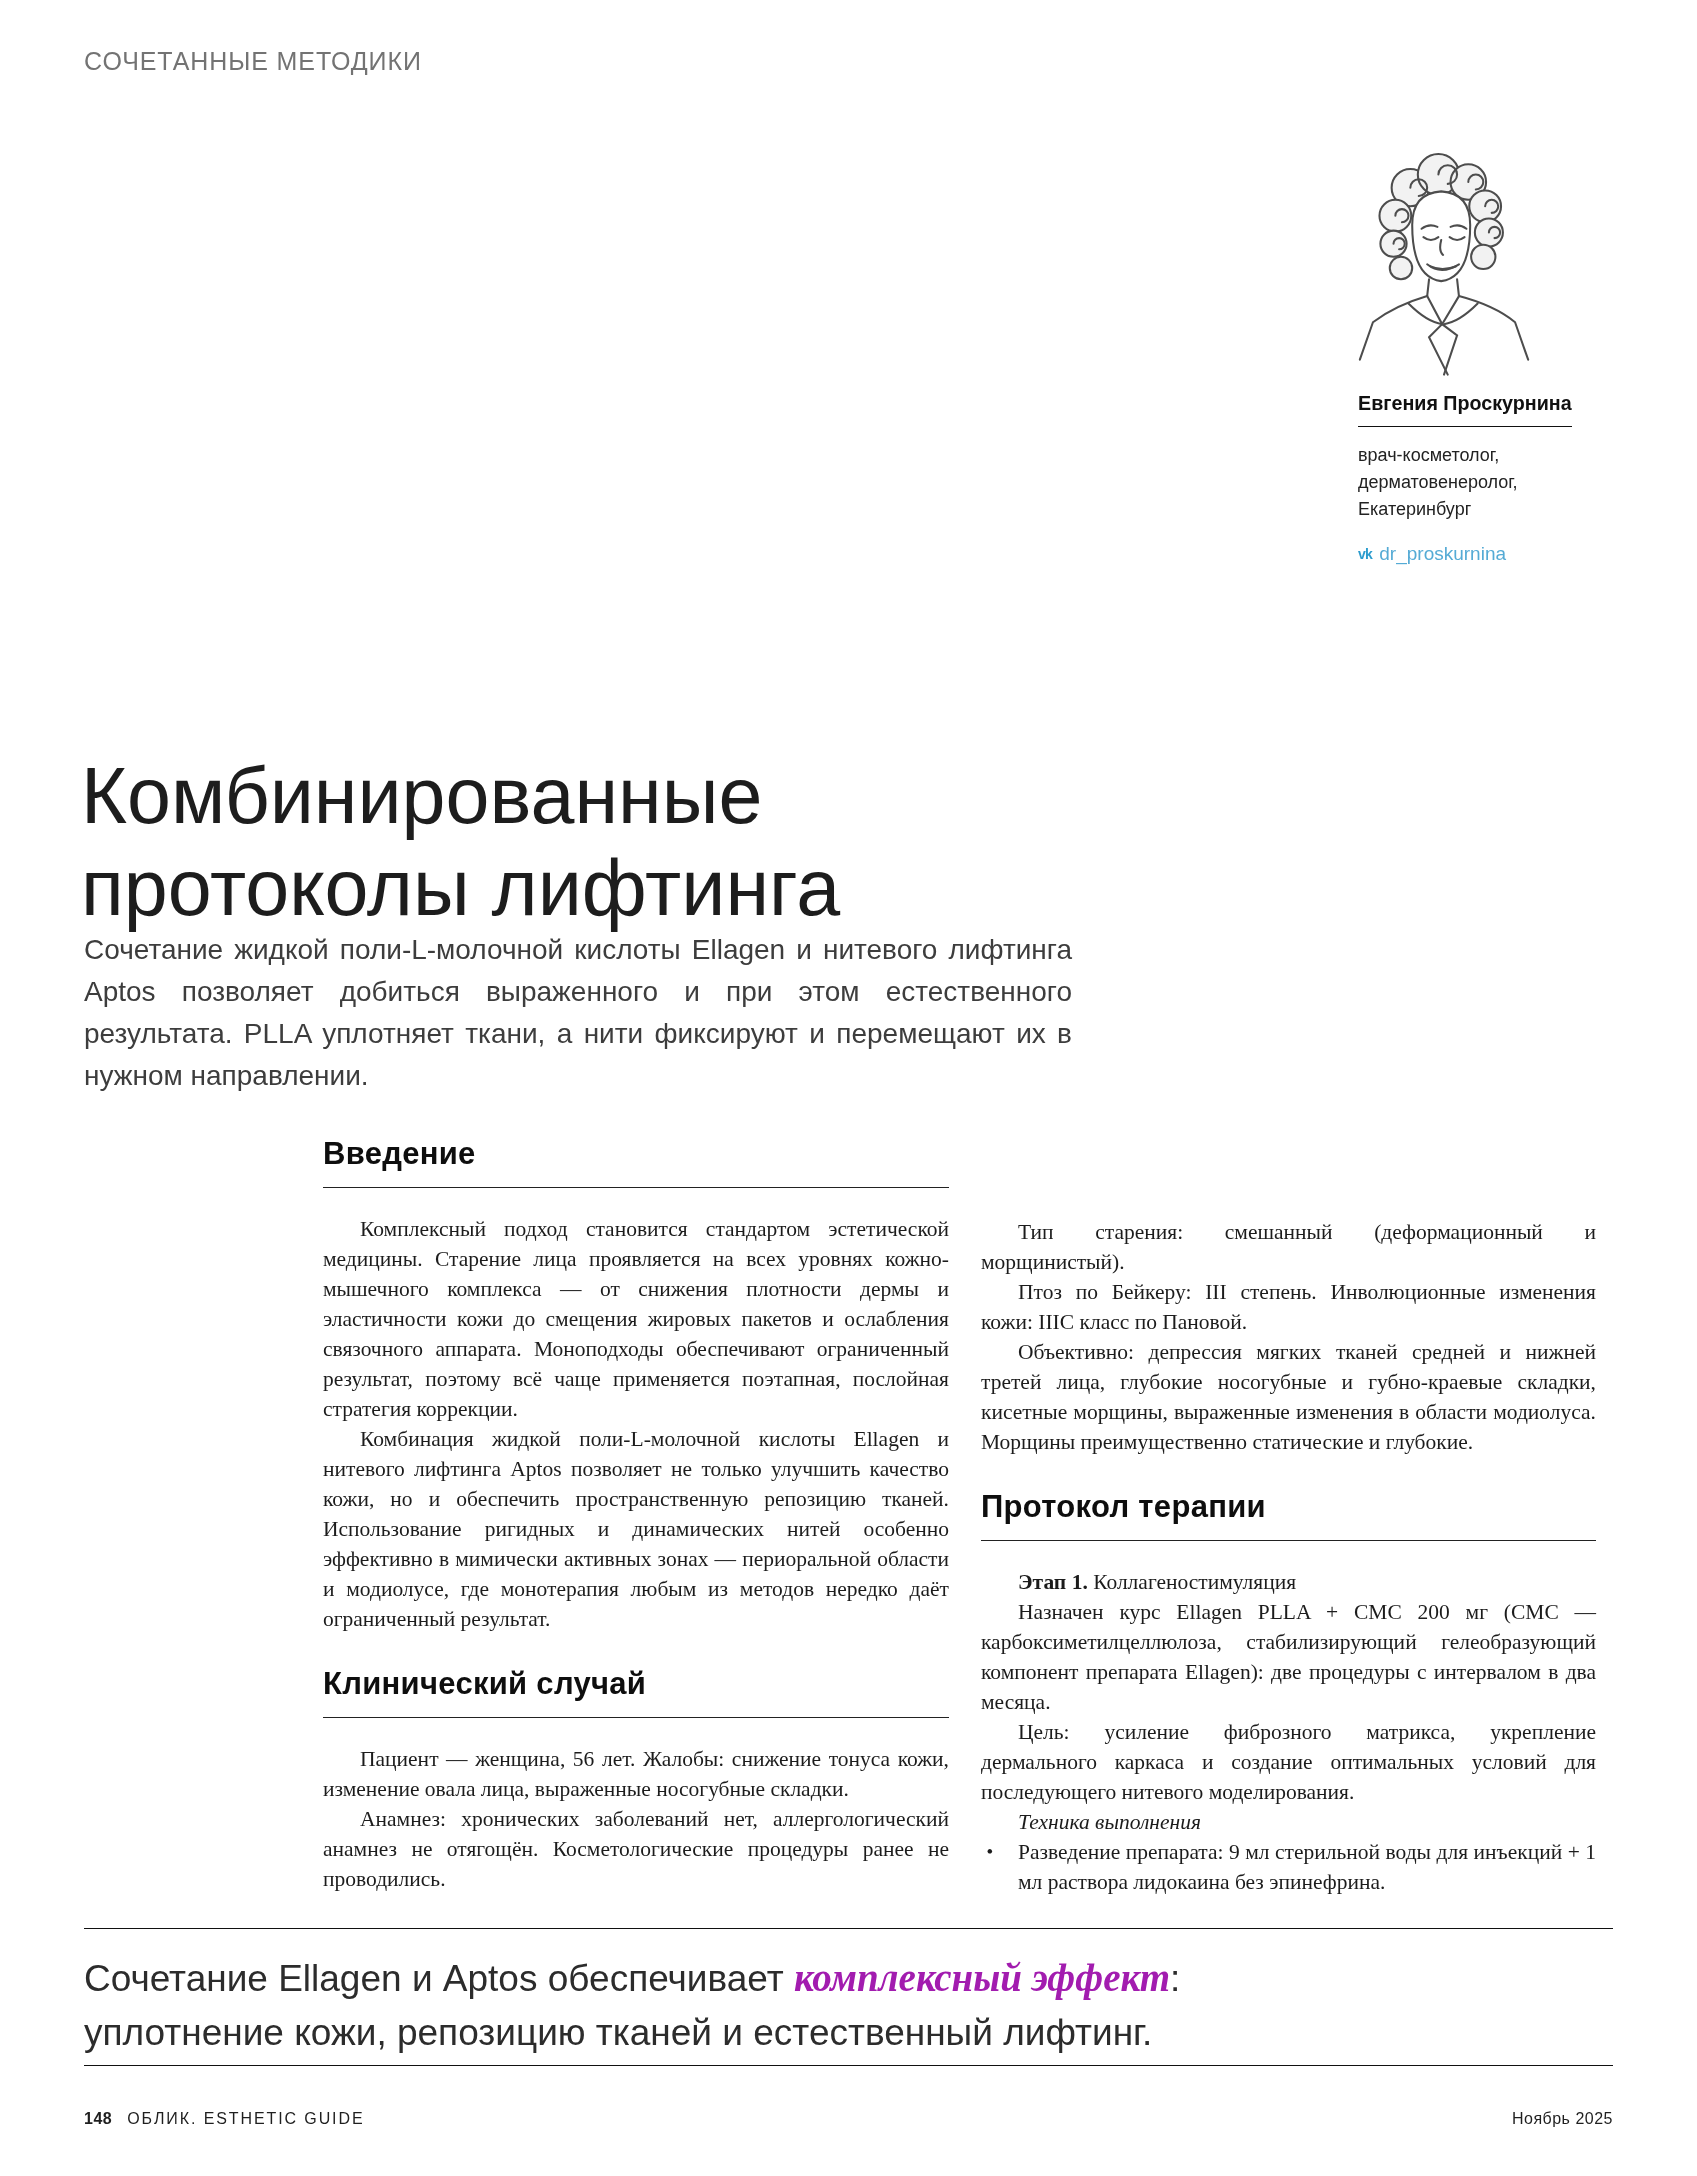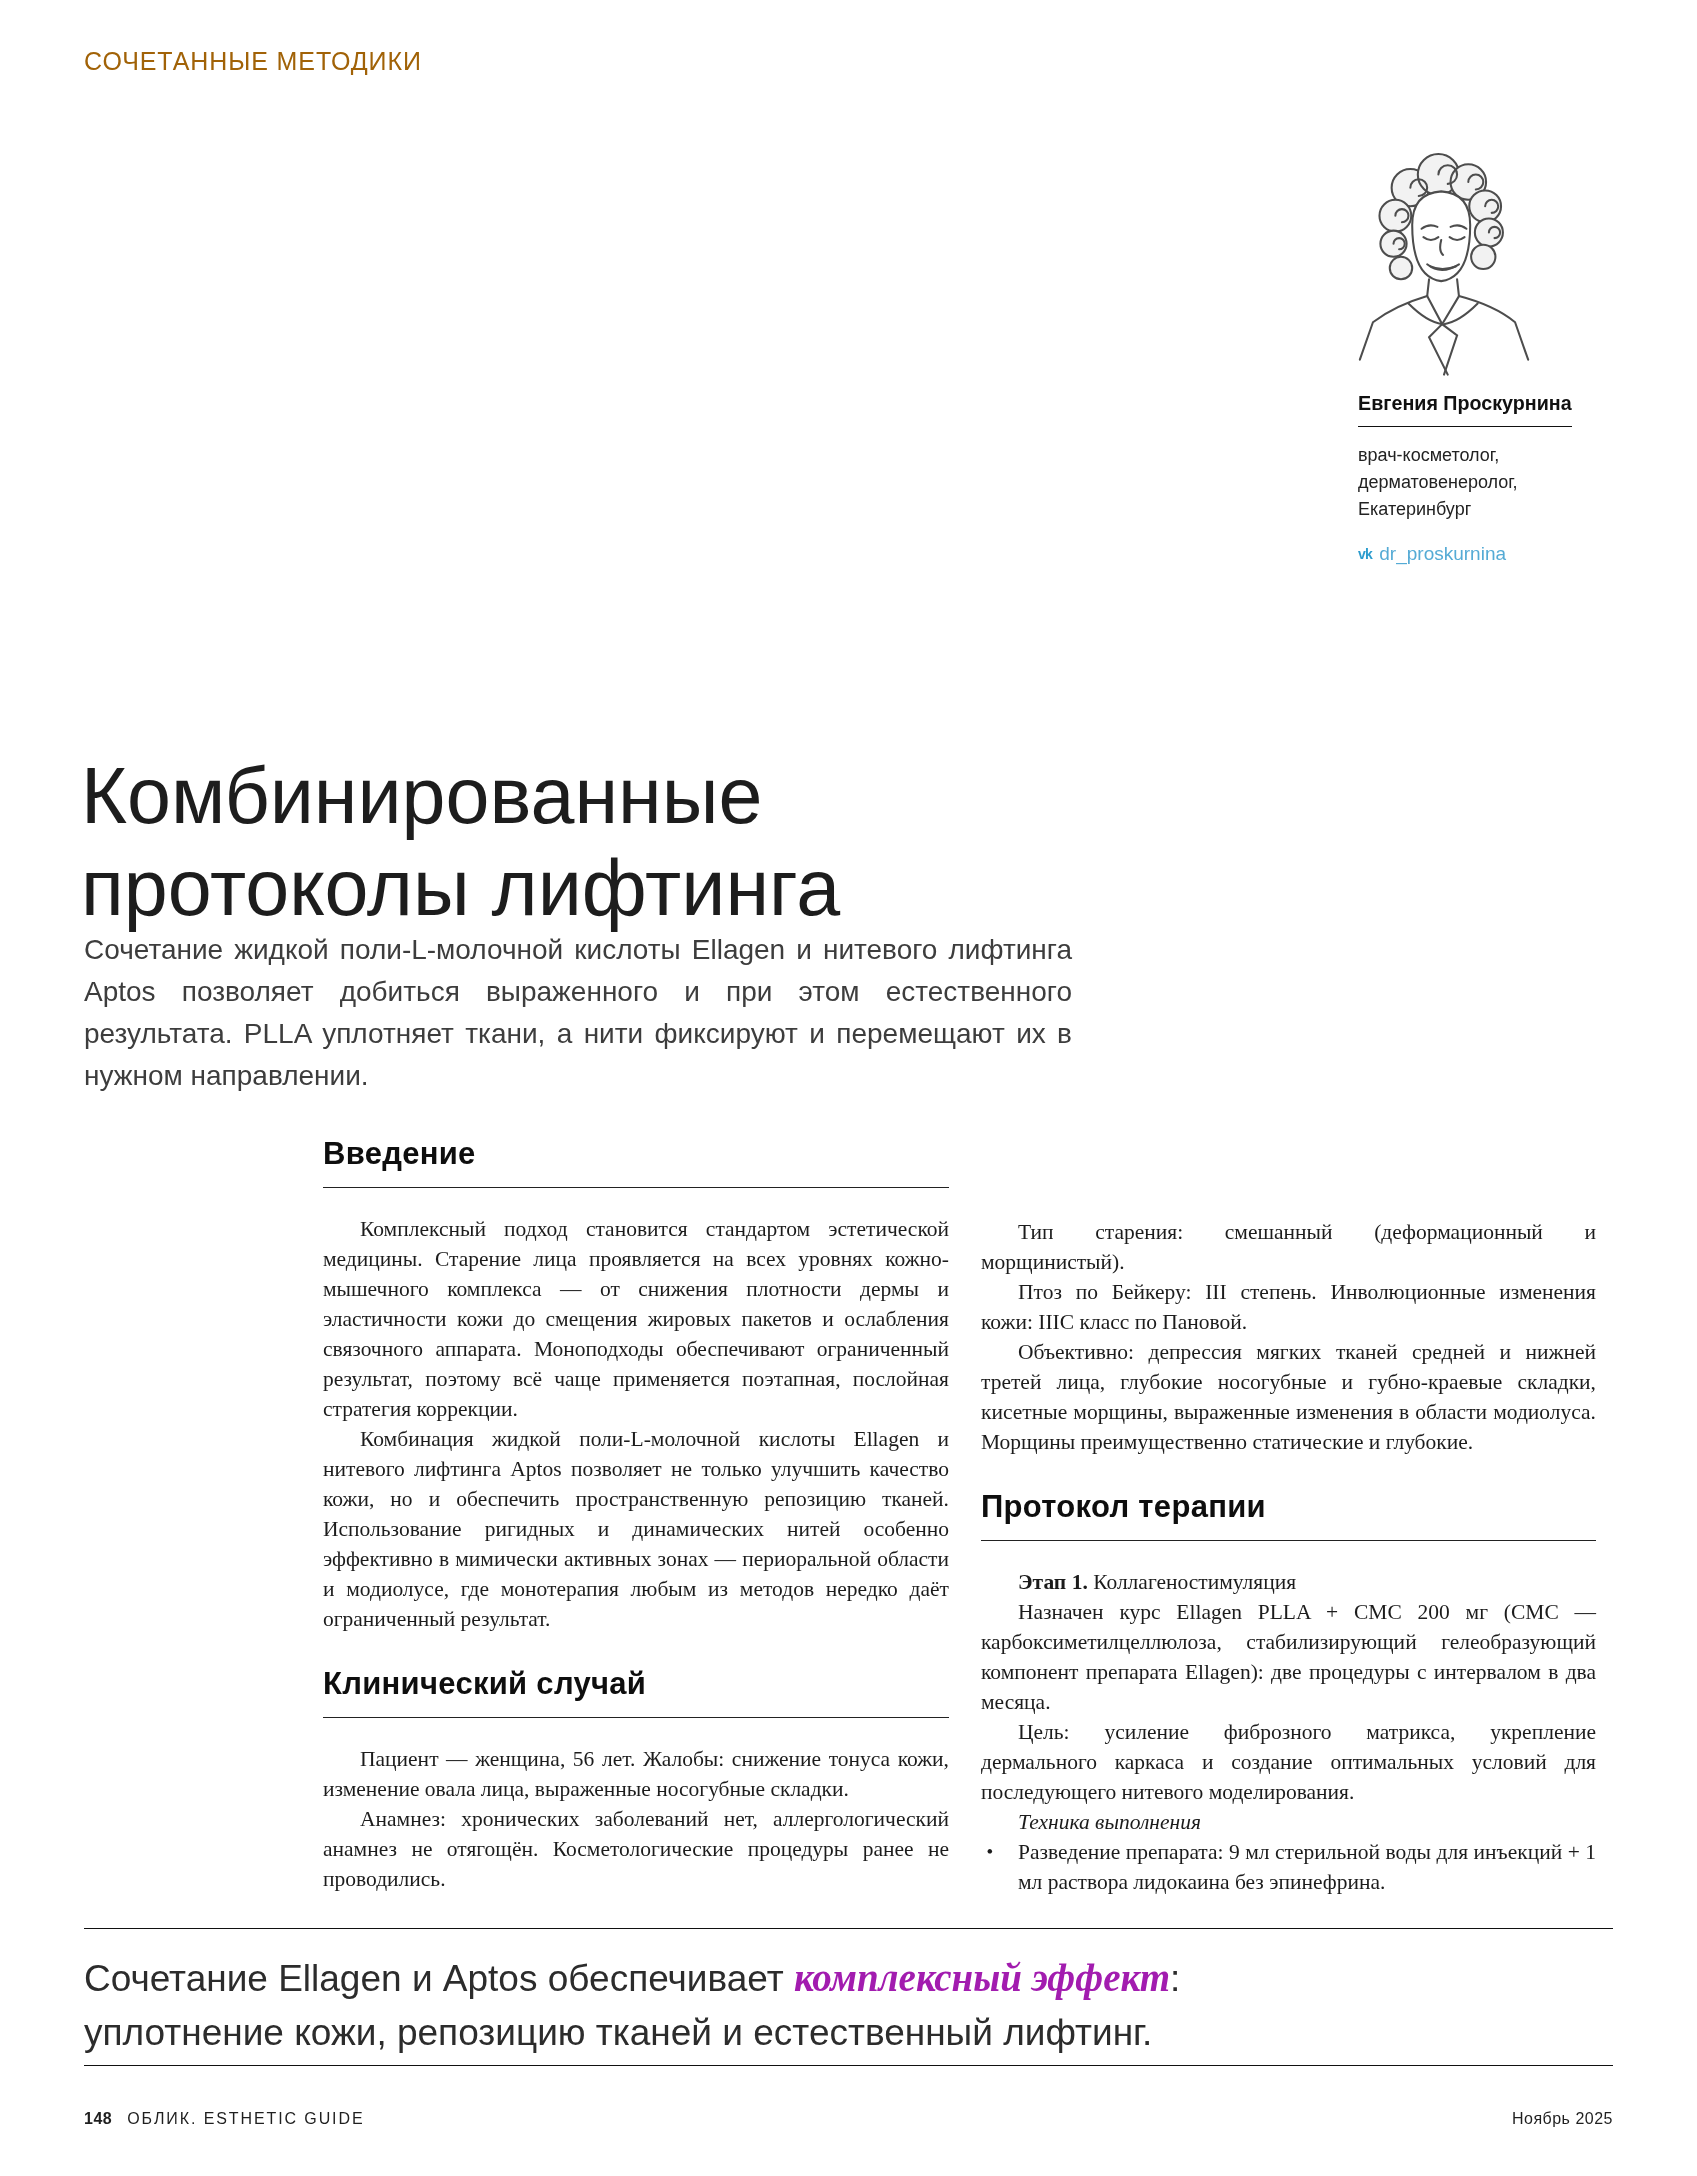--- a/index.html
+++ b/index.html
@@ -7,21 +7,21 @@
     position:relative;
     width:1698px;height:2176px;
     background:#ffffff;
     font-family:"Liberation Sans",sans-serif;
     color:#1a1a1a;
     overflow:hidden;
   }
   
   .kicker{
     position:absolute;left:84px;top:47px;
-    font-size:25px;font-weight:400;letter-spacing:0.9px;color:#a16207;
+    font-size:25px;font-weight:400;letter-spacing:0.9px;color:#737373;
   }
   
   .author{position:absolute;left:1358px;top:139px;width:244px;}
   .portrait{width:184px;height:245px;display:block;margin-left:-5.6px;}
   .author-name{font-size:19.7px;font-weight:700;color:#111;margin-top:7.5px;}
   .author-rule{width:214px;height:0;border-top:1.9px solid #111;margin-top:11.2px;}
   .author-role{
     margin-top:15px;font-size:18px;line-height:1.5;color:#222;
     white-space:pre-line;font-weight:400;
   }

